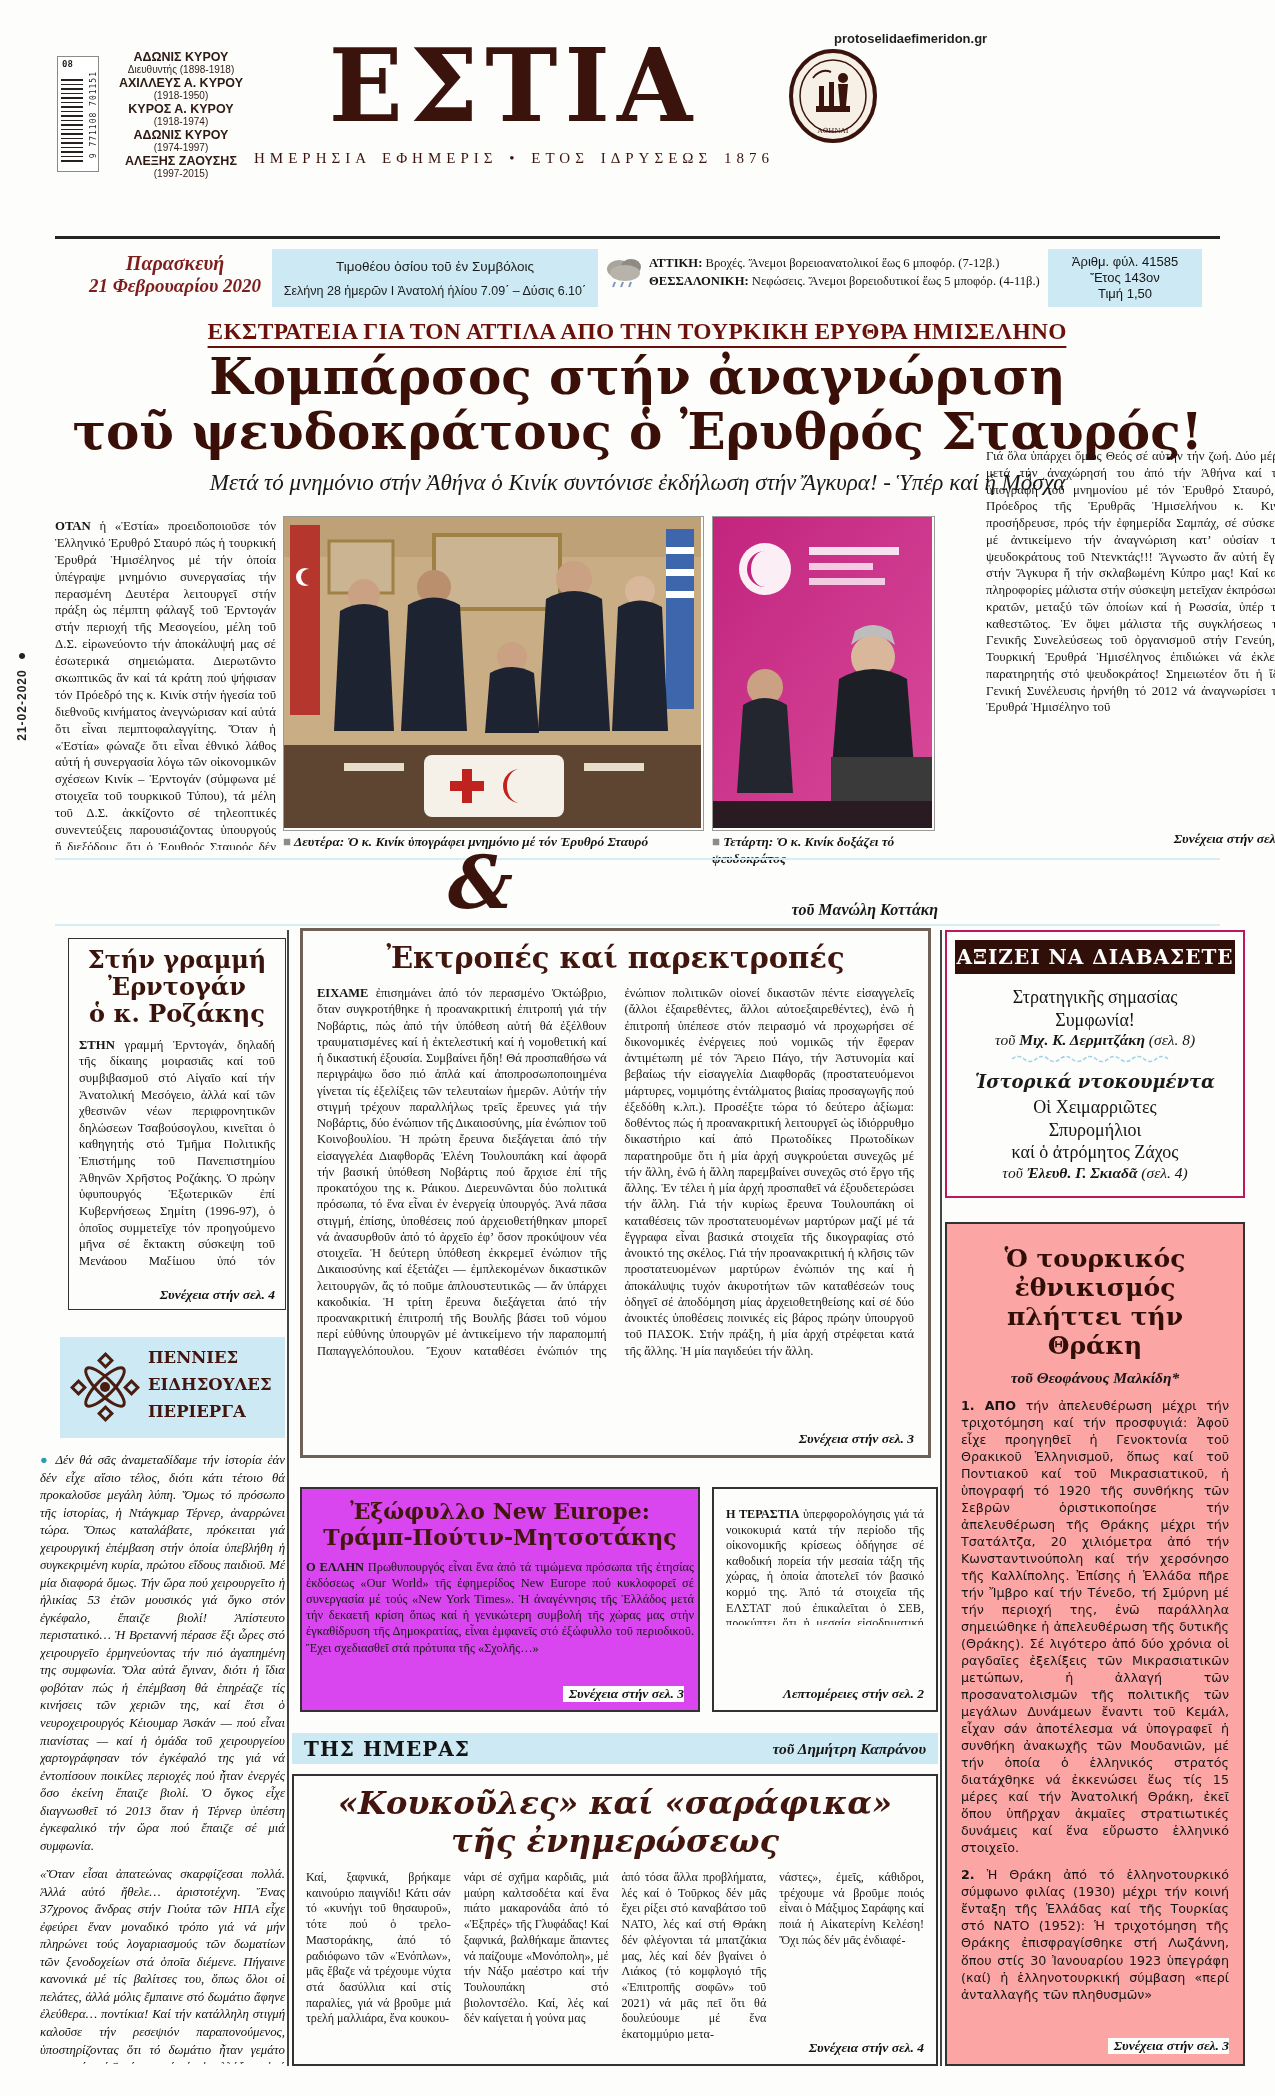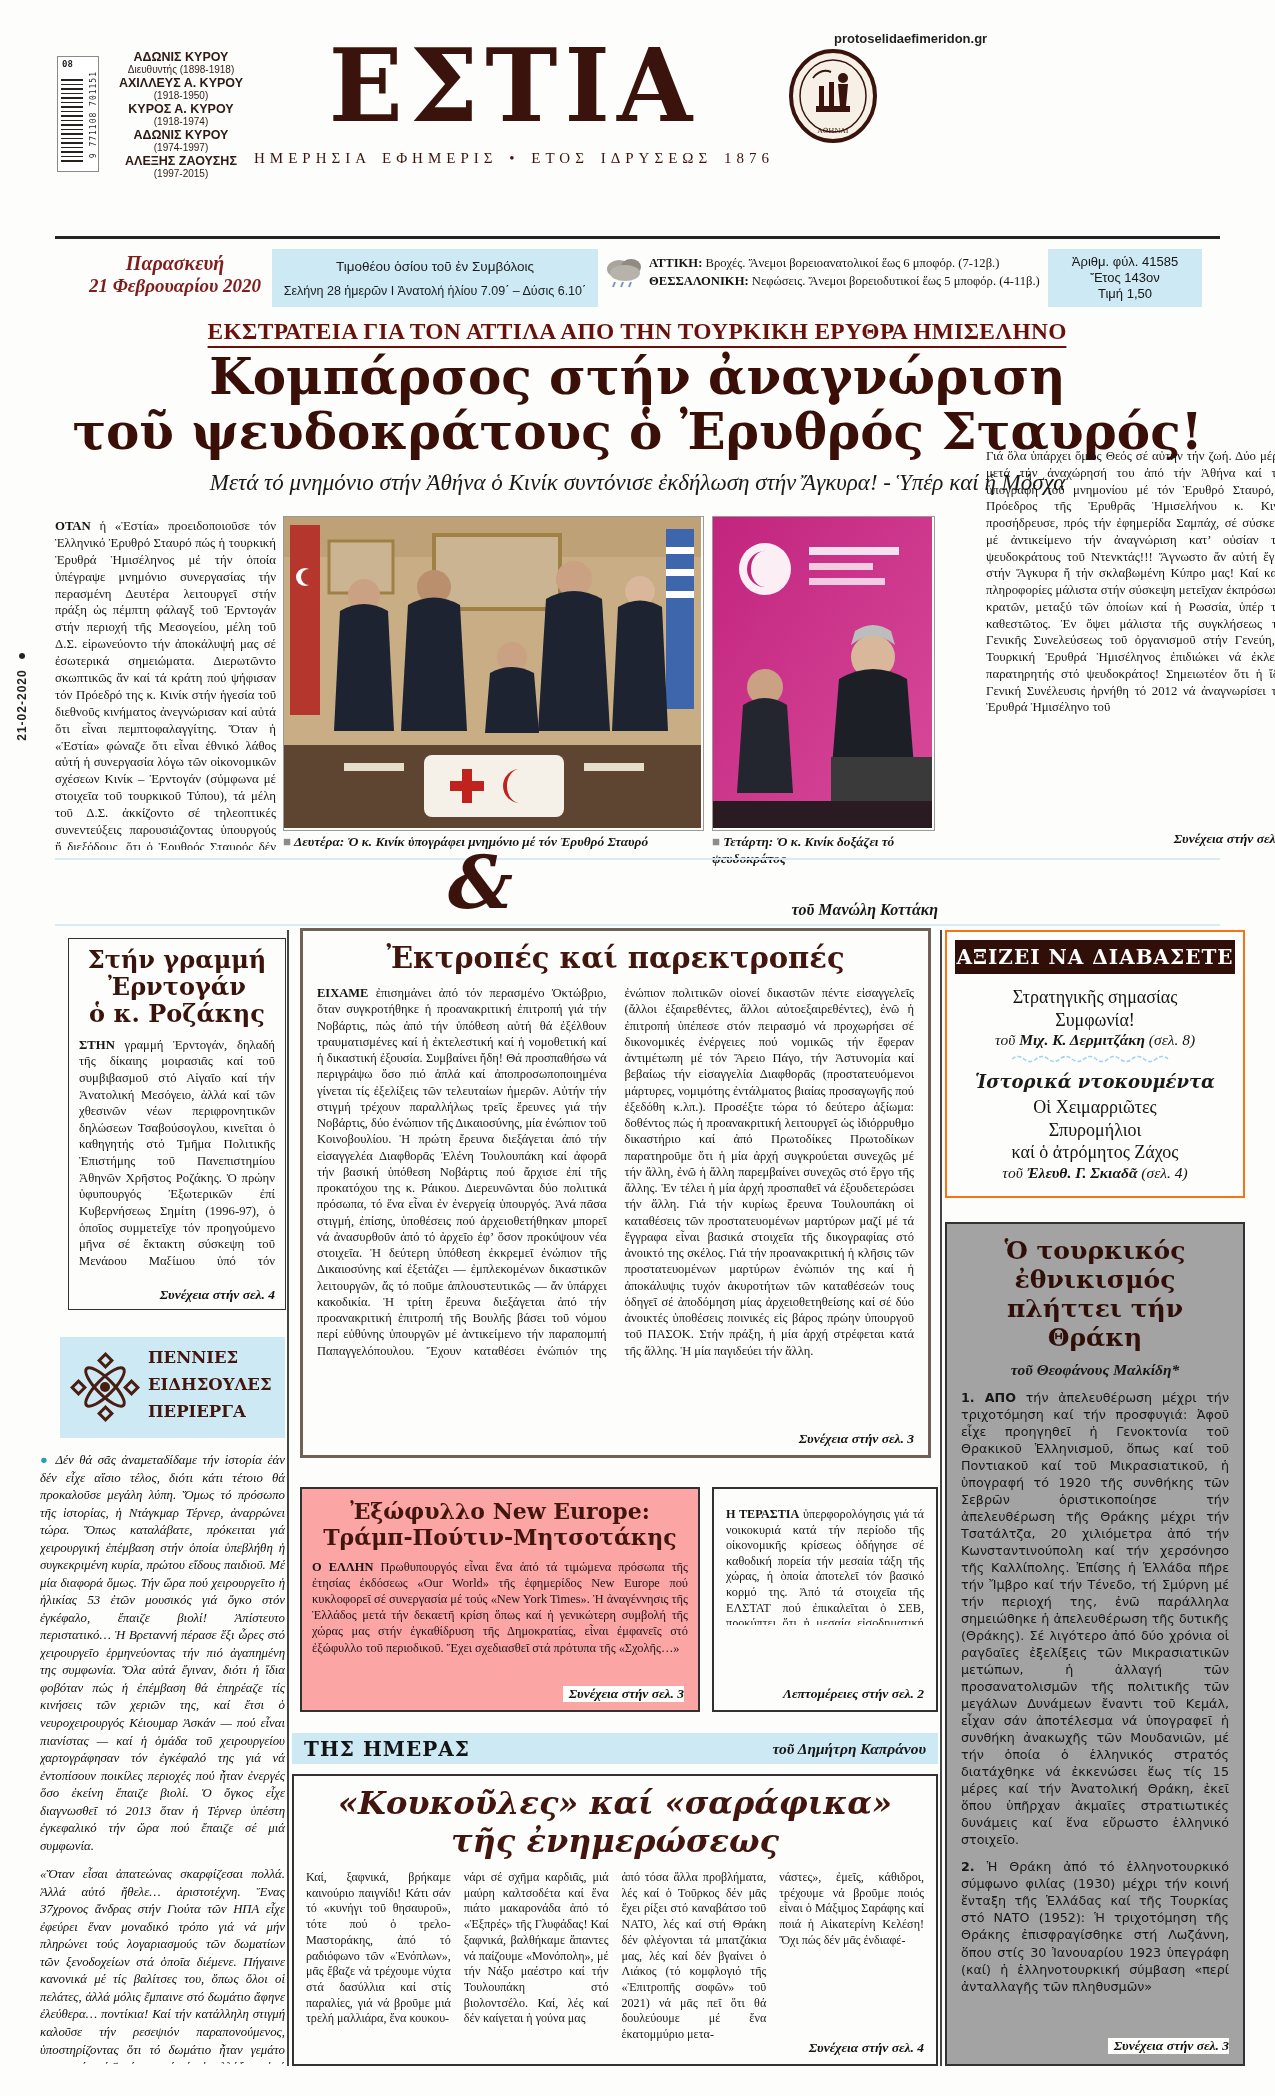--- a/index.html
+++ b/index.html
@@ -80,36 +80,36 @@
   .briefs p{margin:0 0 11px 0;}
   .bdot{color:#2a9db5;font-style:normal;}
 
   
   .kbyline{left:292px;top:901px;width:646px;font-weight:bold;font-style:italic;font-size:16px;text-align:right;}
   .kbox{left:300px;top:928px;width:631px;height:530px;border:3px solid #6f6156;background:#fdfdfb;box-sizing:border-box;padding:10px 14px;}
   .ktitle{font-family:"DejaVu Serif",serif;font-weight:bold;font-size:29px;color:#42160e;}
   .kcols{margin-top:10px;columns:2;column-gap:18px;font-size:12.5px;line-height:1.3;text-align:justify;height:432px;overflow:hidden;}
 
   
-  .nebox{left:300px;top:1487px;width:400px;height:225px;border:2px solid #323232;background:#fca5a5;box-sizing:border-box;padding:10px 10px;}
+  .nebox{left:300px;top:1487px;width:400px;height:225px;border:2px solid #323232;background:#d946ef;box-sizing:border-box;padding:10px 4px;}
   .netitle{font-family:"DejaVu Serif",serif;font-weight:bold;font-size:22px;line-height:1.18;color:#42160e;}
   .nebody{margin-top:8px;font-size:12.4px;line-height:1.3;height:118px;overflow:hidden;}
   .vbox{left:712px;top:1487px;width:226px;height:225px;border:2px solid #323232;background:#fdfdfb;box-sizing:border-box;padding:10px 12px;}
   .vtitle{font-family:"DejaVu Serif",serif;font-weight:bold;font-size:21px;line-height:1.2;color:#42160e;}
   .vbody{margin-top:8px;font-size:12.2px;line-height:1.28;height:118px;overflow:hidden;}
 
   
-  .worthbox{left:945px;top:930px;width:300px;height:268px;border:2px solid #f97316;background:#fdfdfb;box-sizing:border-box;padding:8px;}
+  .worthbox{left:945px;top:930px;width:300px;height:268px;border:2px solid #be185d;background:#fdfdfb;box-sizing:border-box;padding:8px;}
   .worthhdr{background:#300f08;color:#fff;font-family:"DejaVu Serif",serif;font-weight:bold;
             font-size:20px;text-align:center;padding:5px 0;letter-spacing:1px;}
   .witem{font-size:18px;line-height:1.25;color:#141414;}
   .wby{font-size:15.5px;font-style:italic;}
   .wbyname{font-weight:bold;}
   .wkick{font-family:"DejaVu Serif",serif;font-weight:bold;font-style:italic;font-size:18px;color:#1a1a1a;}
-  .thrakibox{left:945px;top:1222px;width:300px;height:844px;border:2px solid #323232;background:#a3a3a3;box-sizing:border-box;padding:12px 14px;}
+  .thrakibox{left:945px;top:1222px;width:300px;height:844px;border:2px solid #323232;background:#fca5a5;box-sizing:border-box;padding:20px 14px;}
   .thtitle{font-family:"DejaVu Serif",serif;font-weight:bold;font-size:25px;line-height:1.16;color:#300f08;}
   .thby{font-weight:bold;font-style:italic;font-size:15.5px;margin:9px 0 10px 0;}
   .thbody{font-family:"DejaVu Sans",sans-serif;font-size:12.7px;line-height:1.34;text-align:justify;height:680px;overflow:hidden;}
   .thbody p{margin:0 0 10px 0;}
 
   
   .imstrip{left:292px;top:1733px;width:646px;height:31px;display:flex;align-items:center;justify-content:space-between;padding:0 12px;box-sizing:border-box;}
   .imlabel{font-family:"DejaVu Serif",serif;font-weight:bold;font-size:20px;color:#141414;letter-spacing:1px;}
   .imby{font-weight:bold;font-style:italic;font-size:15.5px;}
   .kapbox{left:292px;top:1774px;width:646px;height:292px;border:2px solid #323232;background:#fdfdfb;box-sizing:border-box;padding:8px 12px;}

